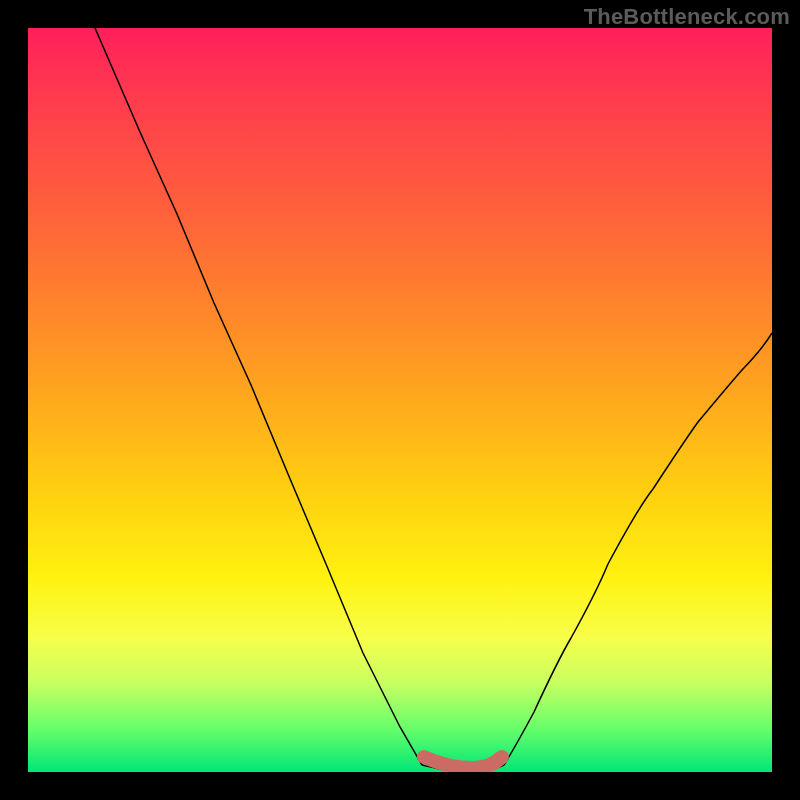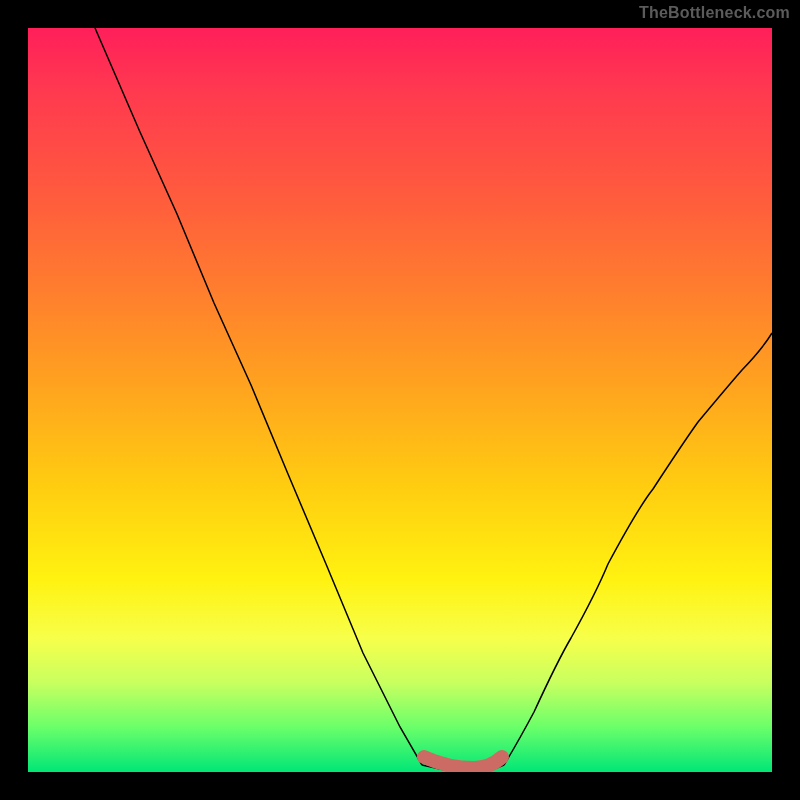--- a/index.html
+++ b/index.html
@@ -14,21 +14,21 @@
   .frame {
     position: relative;
     width: 800px;
     height: 800px;
     background: #000;
   }
   .watermark {
     position: absolute;
     top: 4px;
     right: 10px;
-    font-size: 16px;
+    font-size: 22px;
     font-weight: 600;
     color: #5b5b5b;
     letter-spacing: 0.2px;
     z-index: 10;
   }
   .plot {
     position: absolute;
     left: 28px;
     top: 28px;
     width: 744px;

